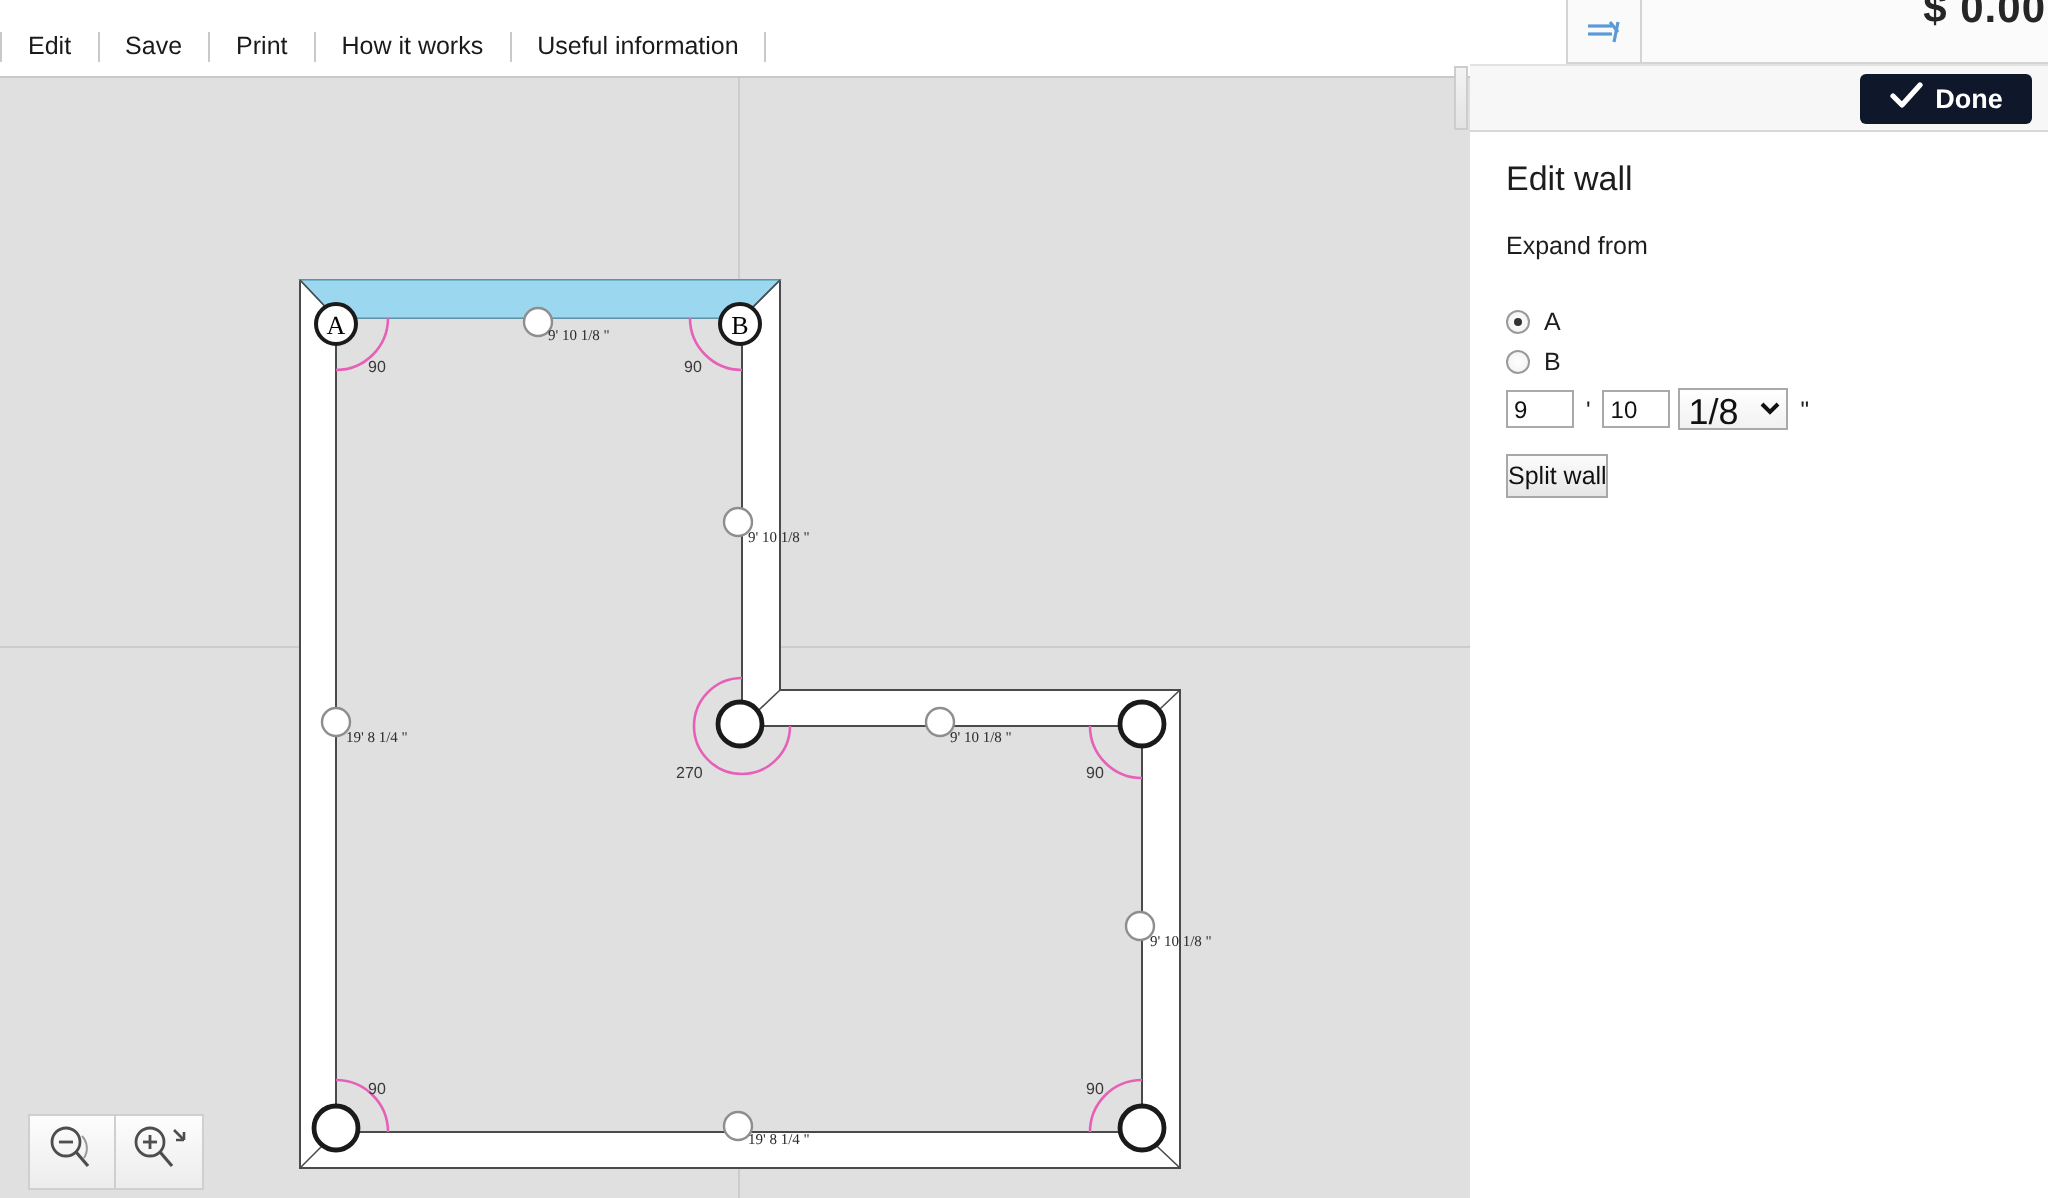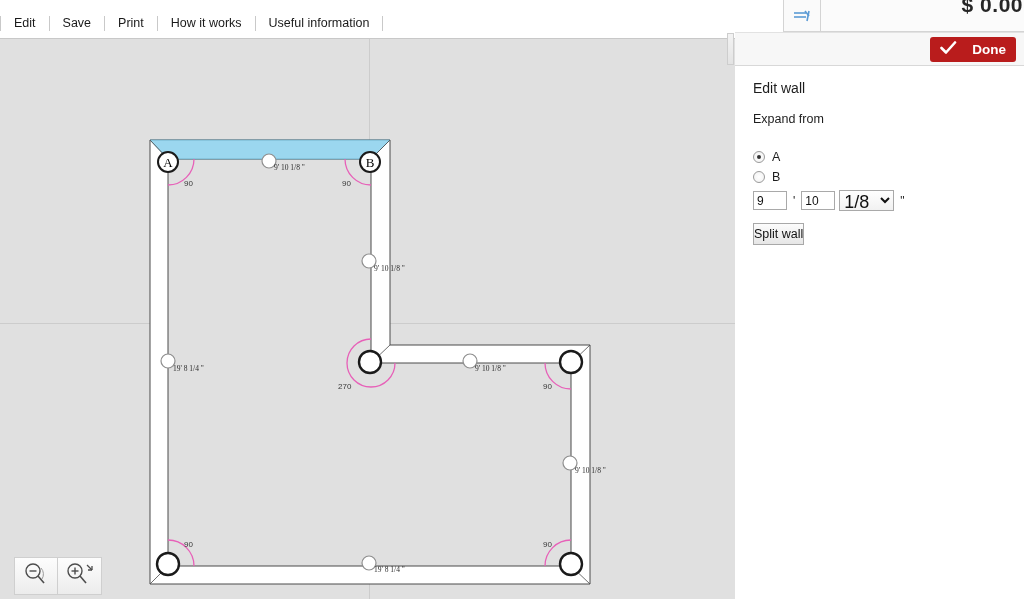--- a/index.html
+++ b/index.html
@@ -107,38 +107,38 @@
     position: relative;
     height: 34px; width: 289px;
     background: #f7f7f7;
     border-bottom: 1px solid #d8d8d8;
     border-top: 1px solid #e2e2e2;
     box-sizing: border-box;
   }
   .done-btn {
     position: absolute; right: 8px; top: 4px;
     height: 25px; min-width: 86px;
-    background: #b91c1c;
+    background: #0f172a;
     border-radius: 3px;
     color: #ffffff; font-size: 13.5px; font-weight: bold;
-    display: flex; align-items: center; justify-content: space-between;
+    display: flex; align-items: center; justify-content: center;
     gap: 6px; padding: 0 10px;
     box-sizing: border-box;
     cursor: pointer;
   }
   .drag-handle {
     position: absolute; left: -8px; top: 0;
     width: 7px; height: 32px;
     background: linear-gradient(#f3f3f3,#e3e3e3);
     border: 1px solid #cdcdcd;
     box-sizing: border-box;
   }
 
   .panel-body { padding: 14px 18px 0 18px; }
-  .panel-title { font-size: 14px; color: #1d1d1d; margin-bottom: 16px; }
+  .panel-title { font-size: 17px; color: #1d1d1d; margin-bottom: 16px; }
   .field-label { font-size: 12.5px; color: #1d1d1d; margin-bottom: 24px; }
   .radio-row {
     display: flex; align-items: center; gap: 7px;
     margin-bottom: 6px; font-size: 12.5px; color: #1d1d1d;
   }
   .radio {
     width: 12px; height: 12px; border-radius: 50%;
     border: 1px solid #9a9a9a;
     background: radial-gradient(#ffffff, #f0f0f0);
     position: relative; box-sizing: border-box;

